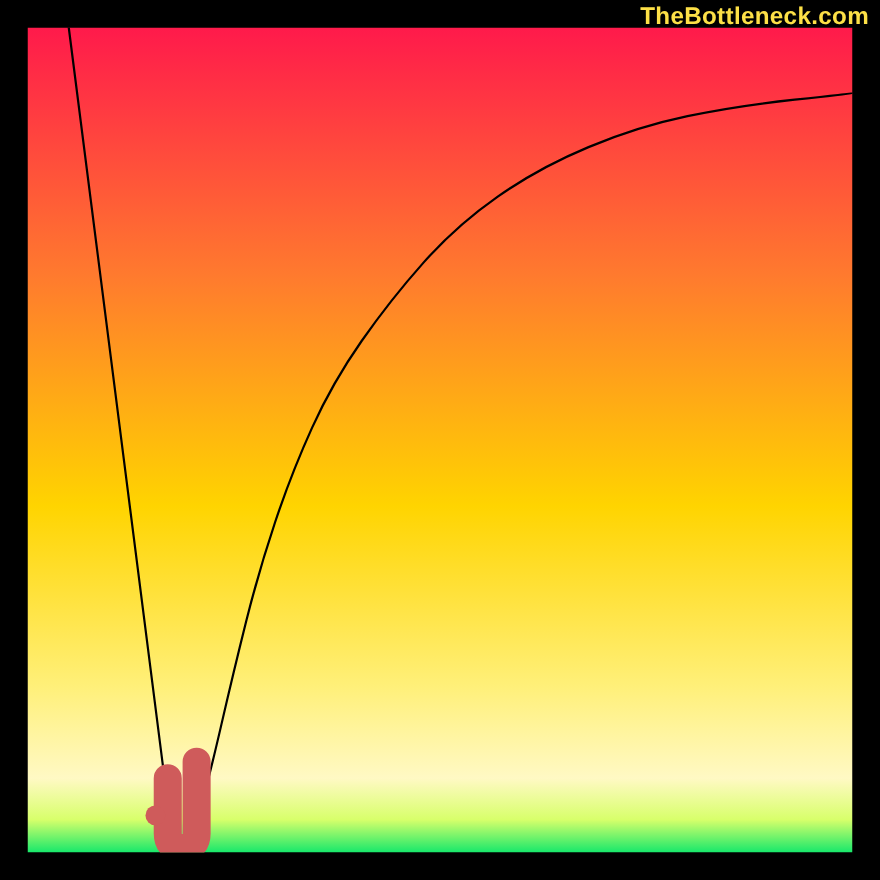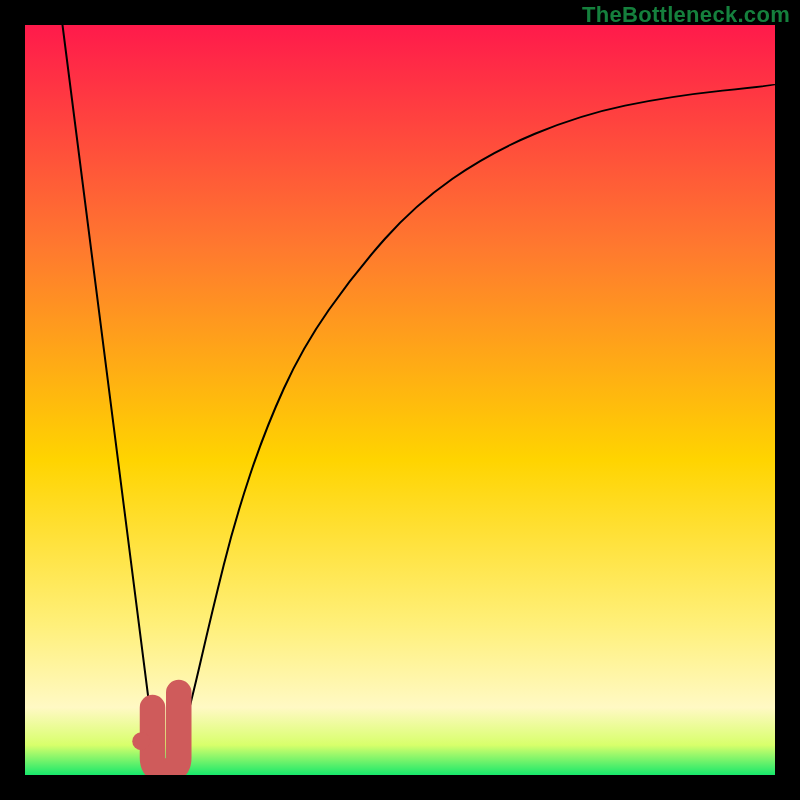--- a/index.html
+++ b/index.html
@@ -16,21 +16,21 @@
     height: 800px;
     background: #000;
   }
   .watermark {
     position: absolute;
     top: 2px;
     right: 10px;
     font-family: Arial, Helvetica, sans-serif;
     font-size: 22px;
     font-weight: 600;
-    color: #15803d;
+    color: #fde047;
     z-index: 50;
     letter-spacing: 0.3px;
   }
   .plot {
     position: absolute;
     left: 25px;
     top: 25px;
     width: 750px;
     height: 750px;
   }

